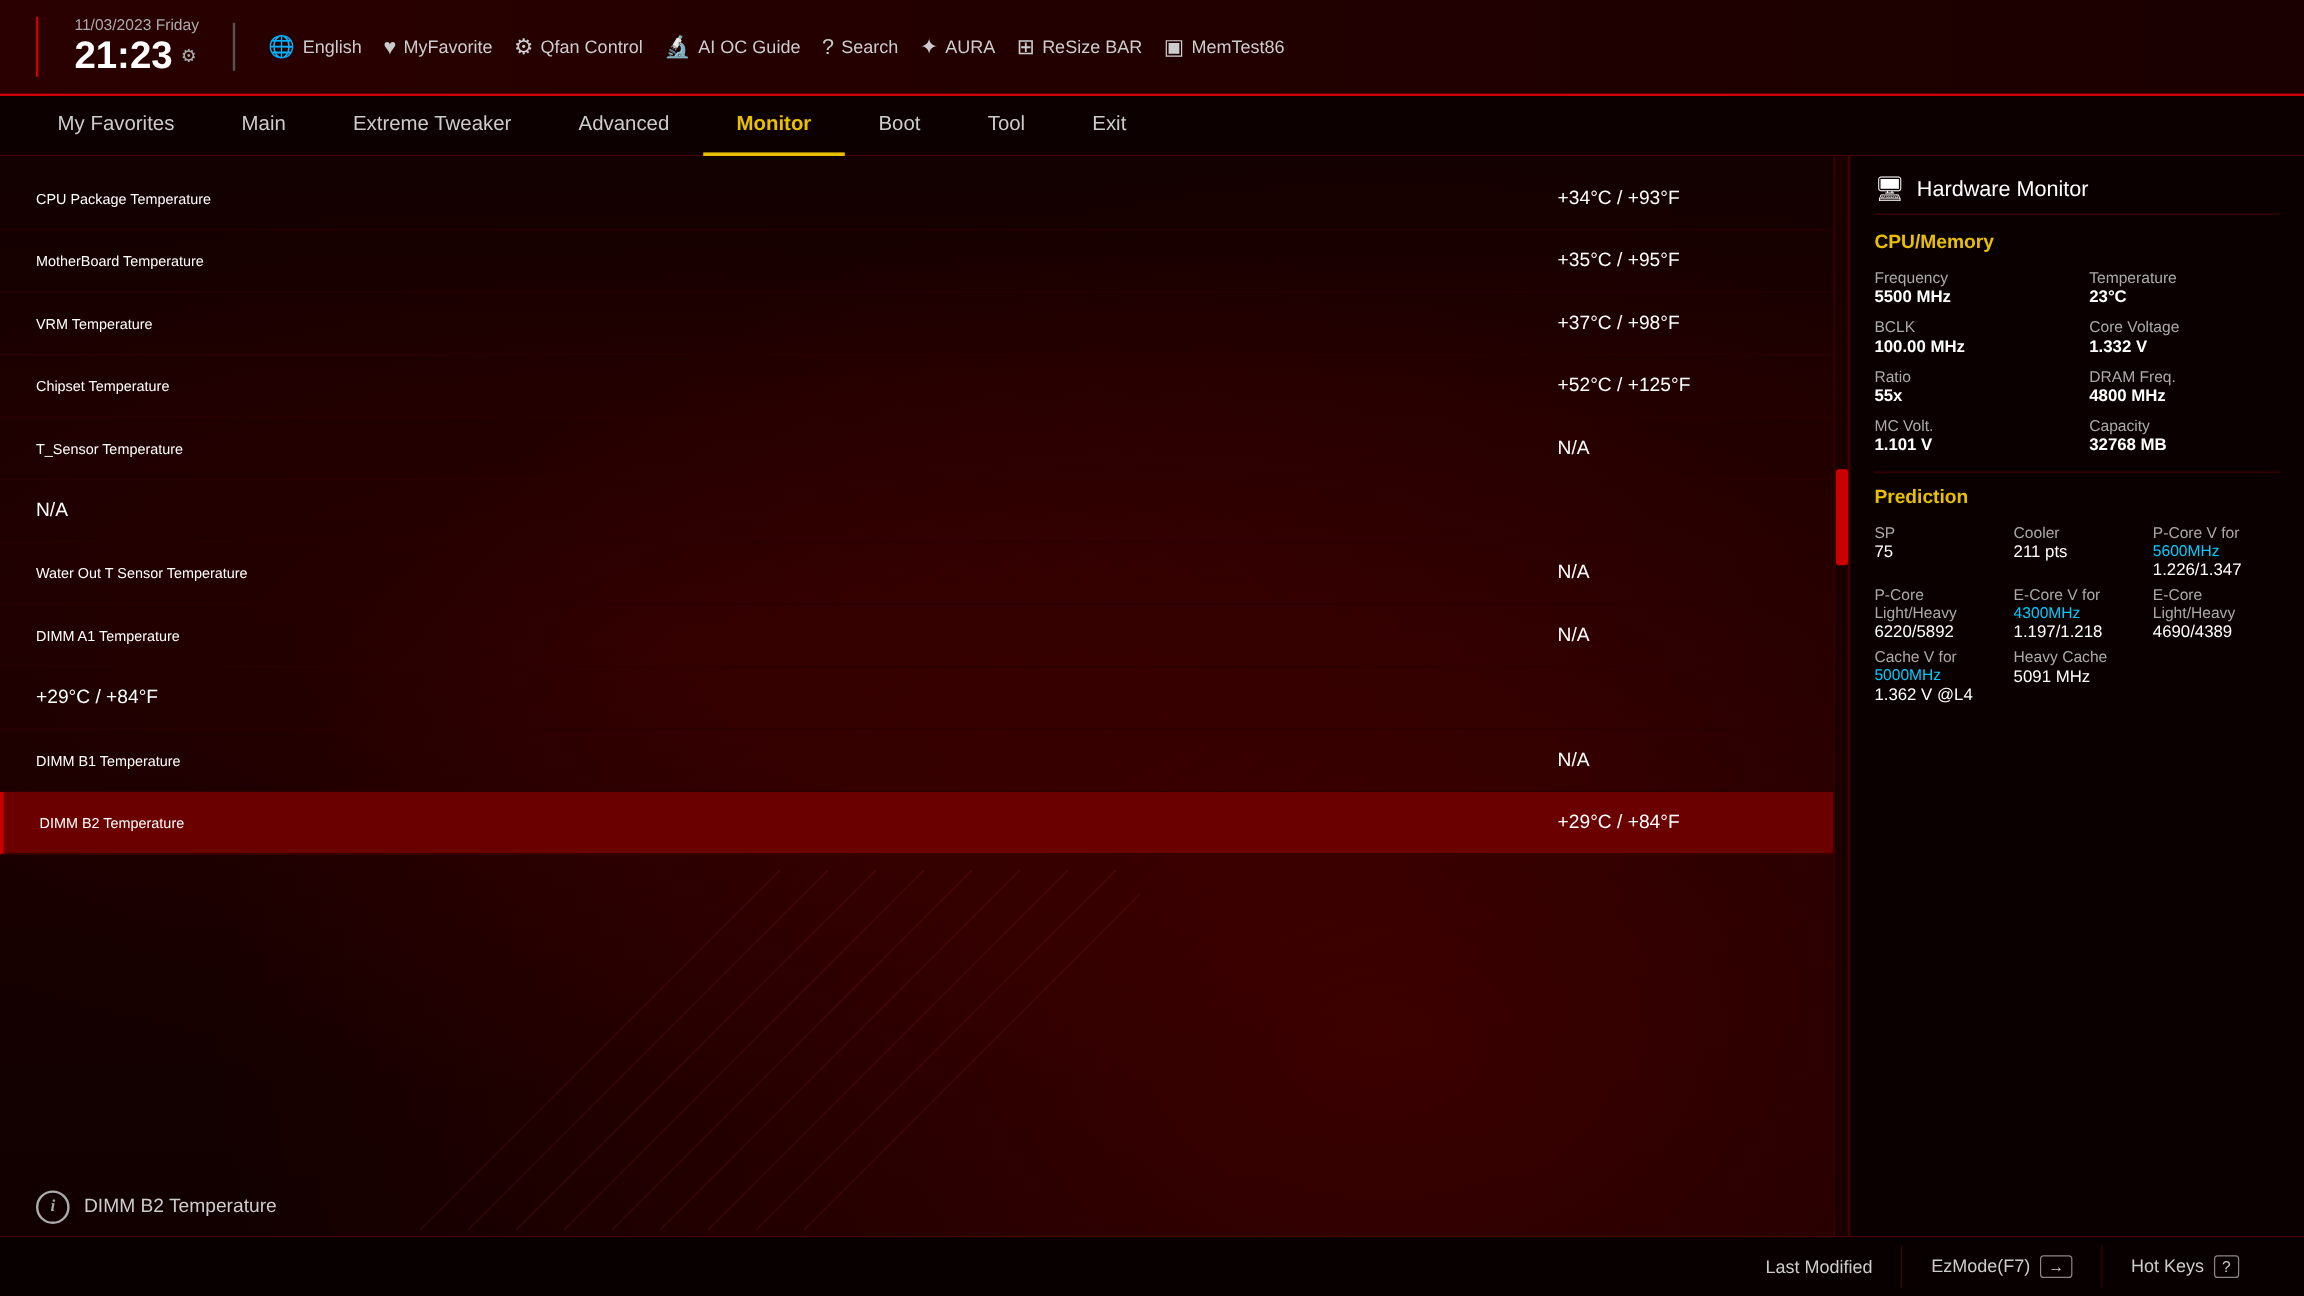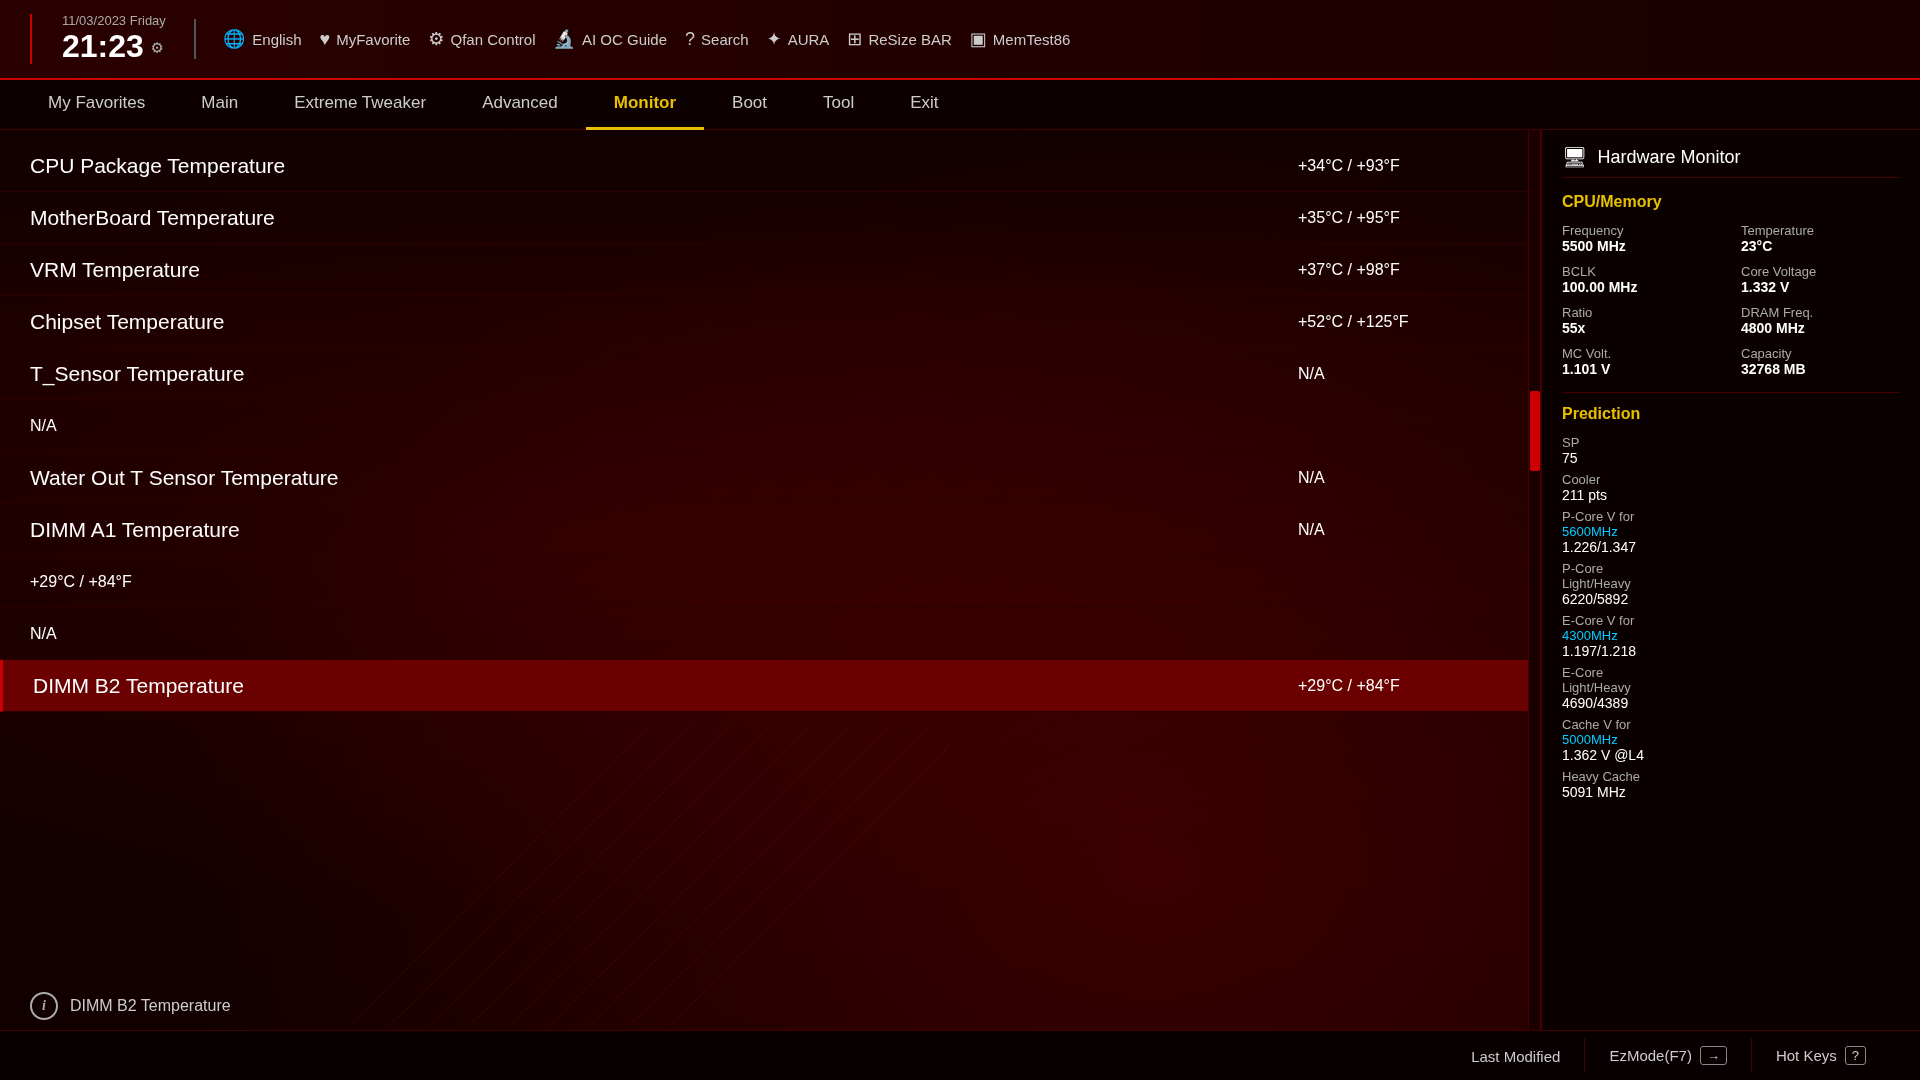--- a/index.html
+++ b/index.html
@@ -187,21 +187,21 @@
       cursor: pointer;
     }
 
     .monitor-row.selected {
       background: #6b0000;
       border-left: 3px solid #cc0000;
     }
 
     .row-label {
       flex: 1;
-      font-size: 21px;
+      font-size: 12px;
       font-family: Arial, sans-serif;
       color: #ffffff;
     }
 
     .row-value {
       font-size: 16px;
       font-family: Arial, sans-serif;
       color: #ffffff;
       min-width: 200px;
       text-align: left;
@@ -310,21 +310,21 @@
     }
 
     .hw-link {
       color: #00ccff;
       font-size: 13px;
       font-family: Arial, sans-serif;
     }
 
     .hw-prediction-grid {
       display: grid;
-      grid-template-columns: 1fr;
+      grid-template-columns: 1fr 1fr 1fr;
       gap: 6px 10px;
     }
 
     .hw-pred-label {
       font-size: 13px;
       color: #aaa;
       font-family: Arial, sans-serif;
     }
 
     .hw-pred-value {
@@ -512,20 +512,21 @@
         <span class="row-value">N/A</span>
       </div>
       <div class="monitor-row">
         <span class="row-label">DIMM A1 Temperature</span>
         <span class="row-value">N/A</span>
       </div>
       <div class="monitor-row">
         <span class="row-value">+29°C / +84°F</span>
       </div>
       <div class="monitor-row">
+        <span class="row-label">DIMM B1 Temperature</span>
         <span class="row-value">N/A</span>
       </div>
       <div class="monitor-row selected">
         <span class="row-label">DIMM B2 Temperature</span>
         <span class="row-value">+29°C / +84°F</span>
       </div>
     </div>
 
     <div class="info-row">
       <div class="info-icon">i</div>

